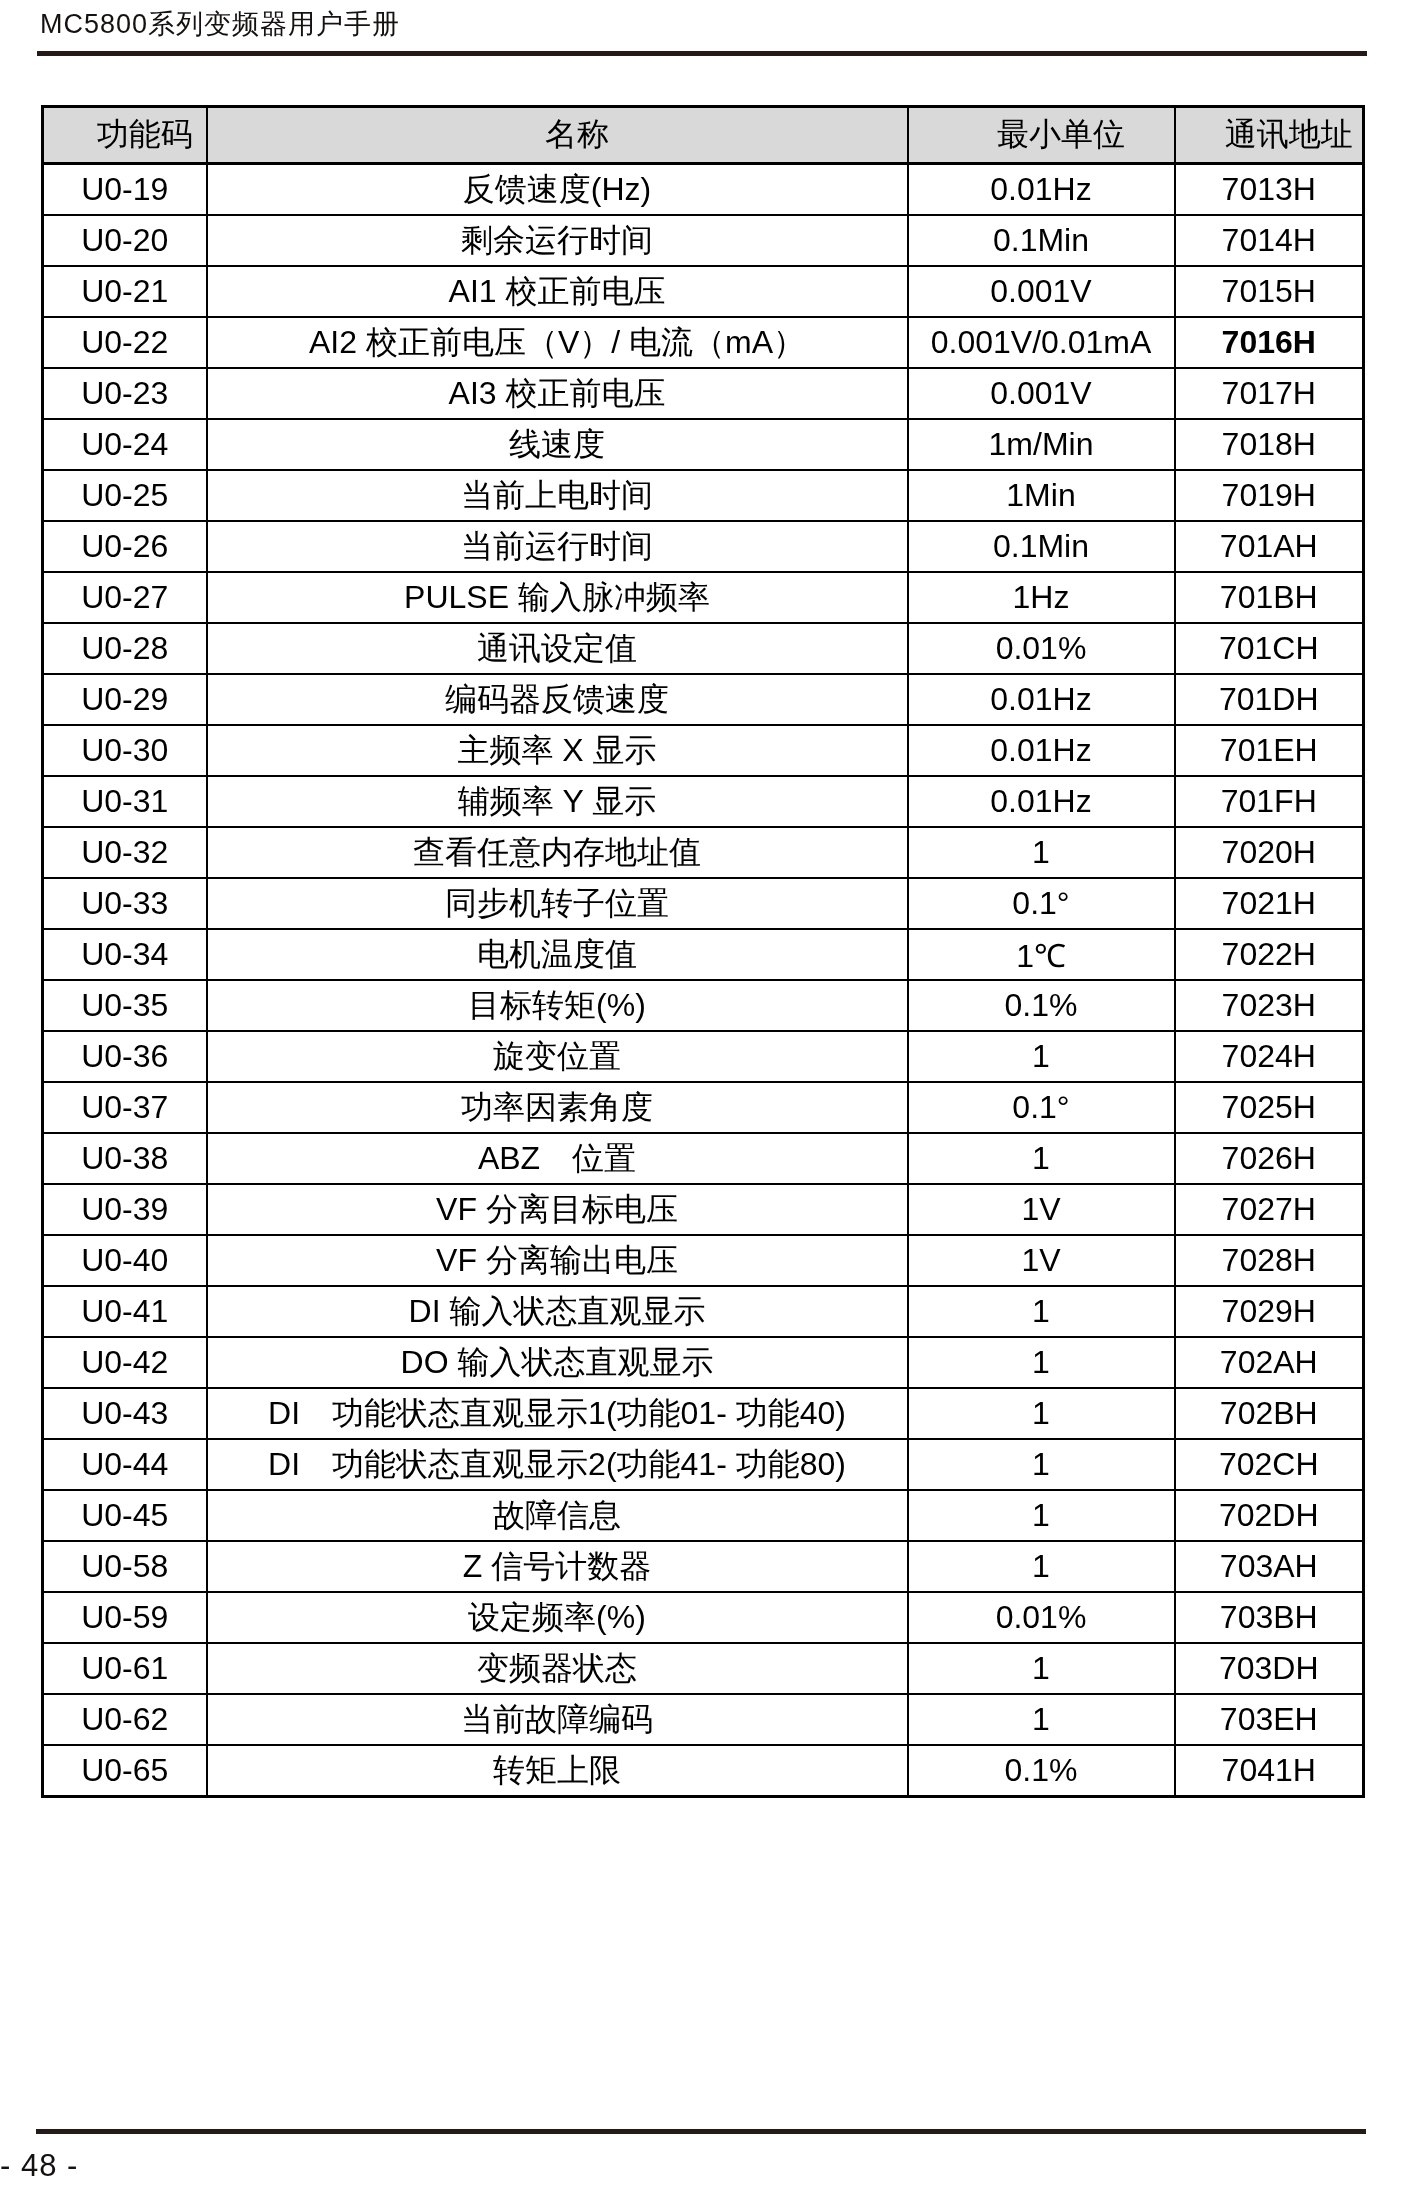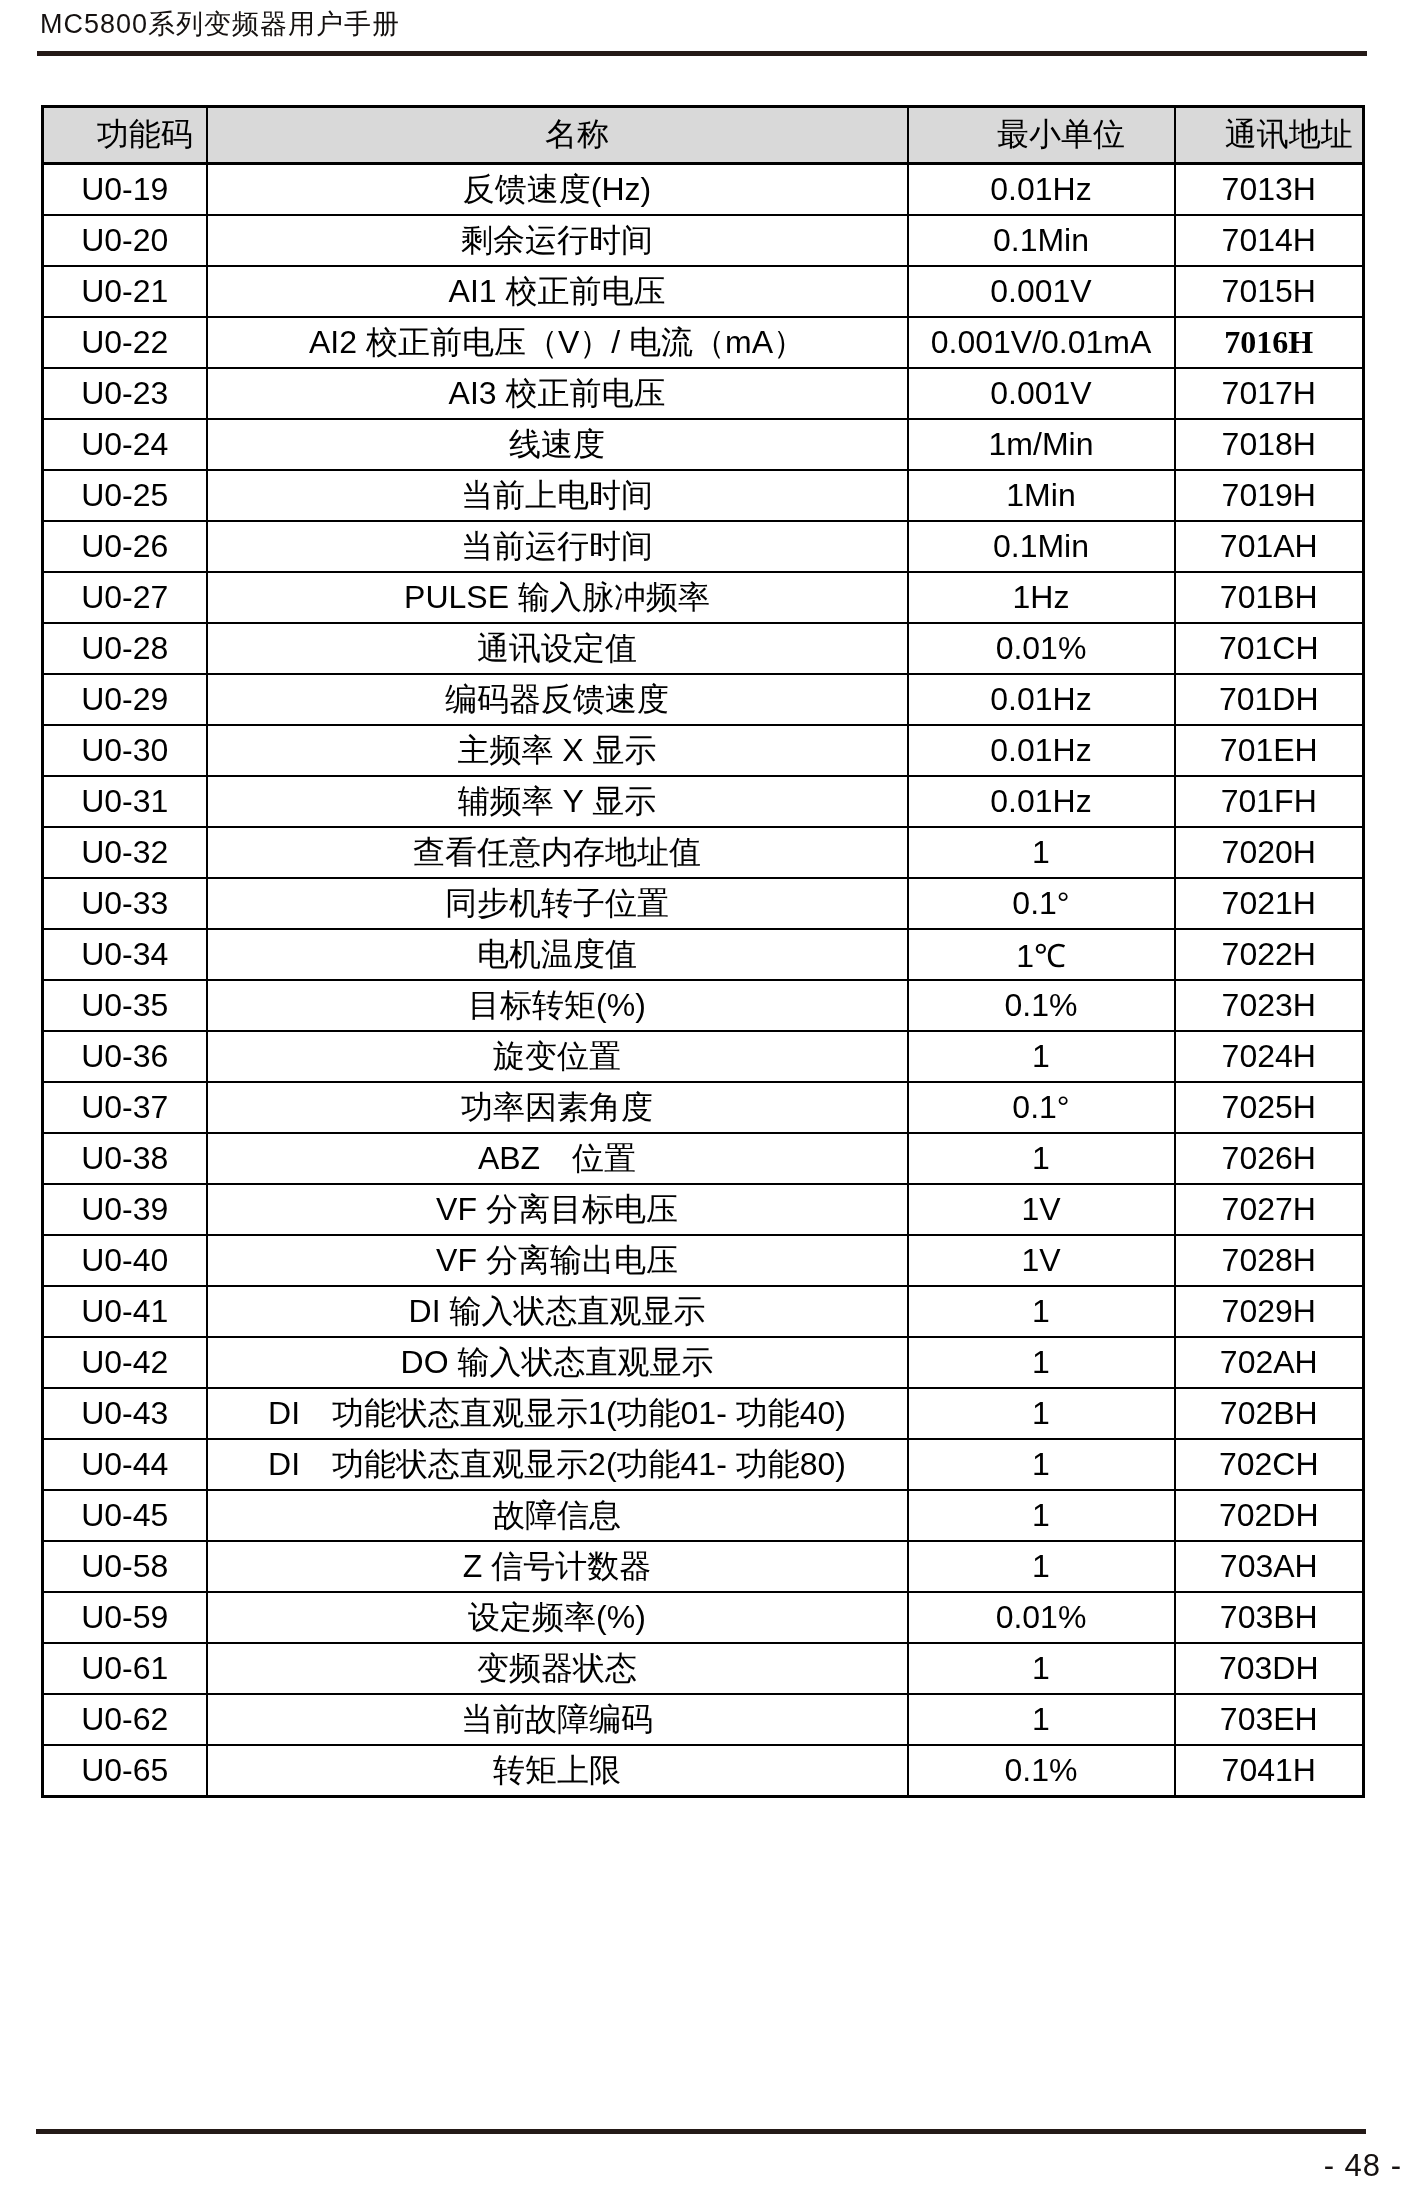--- a/index.html
+++ b/index.html
@@ -58,35 +58,35 @@
     background: #d9d9d9;
     height: 54px;
     font-weight: 400;
     border-bottom: 3px solid #000000;
     padding-left: 44px;
   }
   .fn-table tbody td {
     height: 49px;
     background: #ffffff;
   }
-  .fn-table td.bold { font-weight: 700; font-family: Liberation Serif, serif; }
+  .fn-table td.bold { font-weight: 700; }
   .footer-rule {
     position: absolute;
     left: 36px;
     top: 2129px;
     width: 1330px;
     height: 5px;
     background: #241a17;
   }
   .page-number {
     position: absolute;
     left: 0;
     top: 2148px;
     width: 100%;
-    text-align: right;
+    text-align: left;
     font-size: 31px;
     letter-spacing: 1px;
     color: #151110;
   }
 </style>
 </head>
 <body>
 
 <div class="doc-title">MC5800系列变频器用户手册</div>
 <div class="title-rule"></div>

